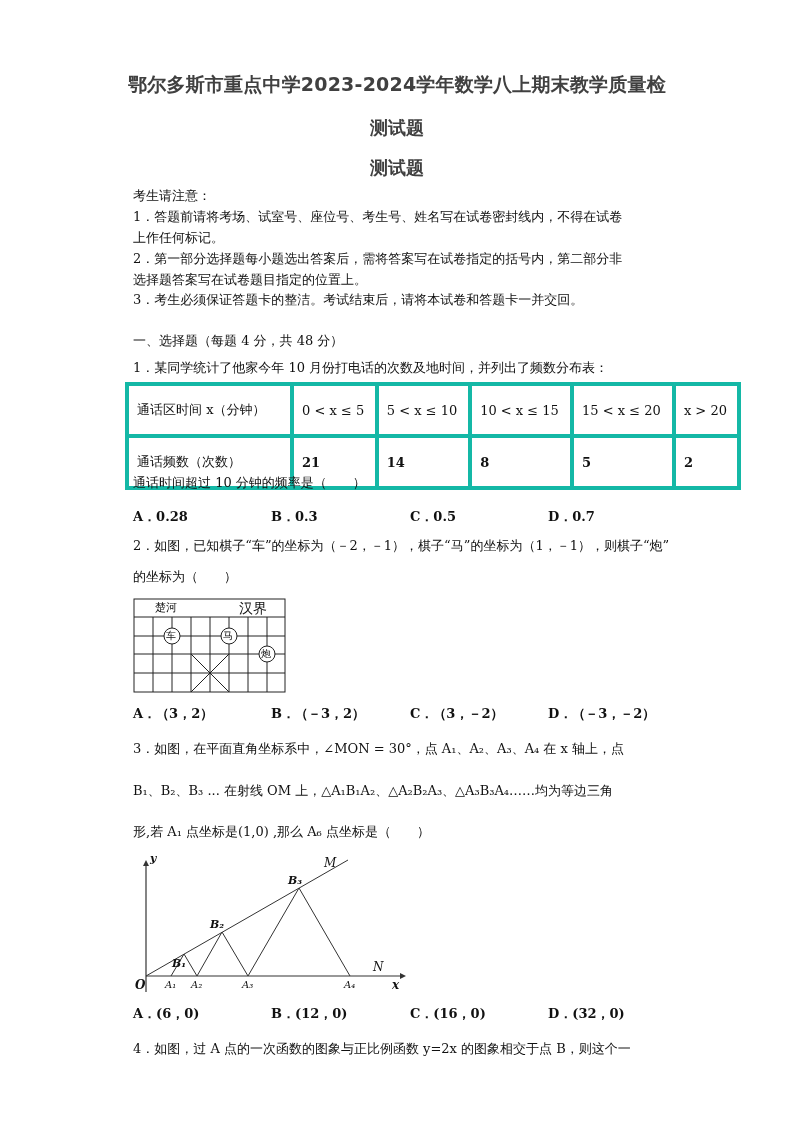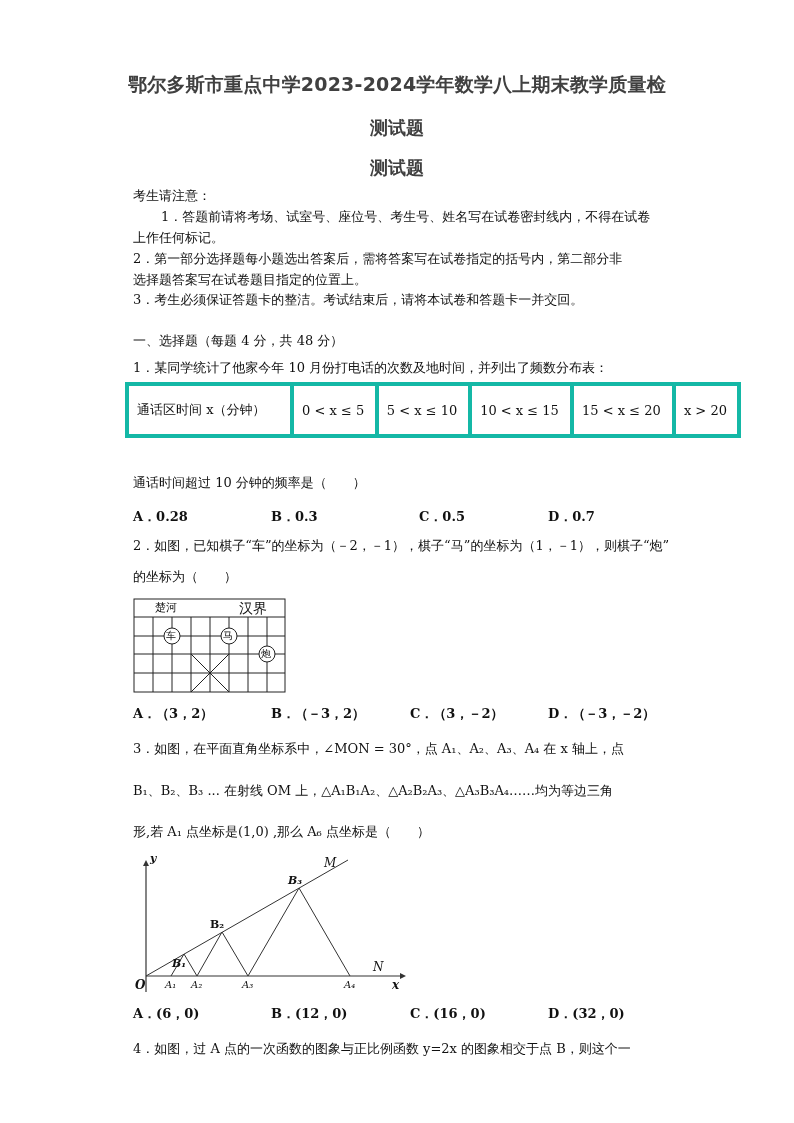--- a/index.html
+++ b/index.html
@@ -19,46 +19,54 @@
   .opt { position:absolute; font-size:13px; font-weight:bold; }
 </style>
 </head>
 <body>
 
 <div class="abs title t1">鄂尔多斯市重点中学2023-2024学年数学八上期末教学质量检</div>
 <div class="abs title t2">测试题</div>
 <div class="abs title t3">测试题</div>
 
 <div class="abs line" style="top:188px;">考生请注意：</div>
-<div class="abs line" style="top:209px;margin-left:28px;">1．答题前请将考场、试室号、座位号、考生号、姓名写在试卷密封线内，不得在试卷</div>
+<div class="abs line" style="top:209px;">1．答题前请将考场、试室号、座位号、考生号、姓名写在试卷密封线内，不得在试卷</div>
 <div class="abs line" style="top:230px;">上作任何标记。</div>
 <div class="abs line" style="top:251px;">2．第一部分选择题每小题选出答案后，需将答案写在试卷指定的括号内，第二部分非</div>
 <div class="abs line" style="top:272px;font-family:Liberation Serif, serif;">选择题答案写在试卷题目指定的位置上。</div>
 <div class="abs line" style="top:292px;">3．考生必须保证答题卡的整洁。考试结束后，请将本试卷和答题卡一并交回。</div>
 
 <div class="abs line" style="top:333px;">一、选择题（每题 4 分，共 48 分）</div>
 <div class="abs line" style="top:360px;">1．某同学统计了他家今年 10 月份打电话的次数及地时间，并列出了频数分布表：</div>
 
 <table class="freq">
   <tbody>
       <tr>
     <td class="h">通话区时间 x（分钟）</td>
     <td>0 &lt; x ≤ 5</td>
     <td>5 &lt; x ≤ 10</td>
     <td>10 &lt; x ≤ 15</td>
     <td>15 &lt; x ≤ 20</td>
     <td>x &gt; 20</td>
   </tr>
+  <tr>
+    <td class="h">通话频数（次数）</td>
+    <td class="b">21</td>
+    <td class="b">14</td>
+    <td class="b">8</td>
+    <td class="b">5</td>
+    <td class="b">2</td>
+  </tr>
 </tbody>
   </table>
 
 <div class="abs line" style="top:475px;">通话时间超过 10 分钟的频率是（　　）</div>
 <div class="opt" style="left:133px; top:508px;">A．0.28</div>
 <div class="opt" style="left:271px; top:508px;">B．0.3</div>
-<div class="opt" style="left:410px; top:508px;margin-left:9px;">C．0.5</div>
+<div class="opt" style="left:410px; top:508px;">C．0.5</div>
 <div class="opt" style="left:548px; top:508px;">D．0.7</div>
 
 <div class="abs line" style="top:538px;">2．如图，已知棋子“车”的坐标为（－2，－1），棋子“马”的坐标为（1，－1），则棋子“炮”</div>
 <div class="abs line" style="top:569px;">的坐标为（　　）</div>
 
 <div class="abs" style="left:133px; top:598px; width:154px; height:96px;">
   <svg width="154" height="96" viewBox="0 0 154 96">
     <rect x="1" y="1" width="151" height="93" fill="none" stroke="#222" stroke-width="1"></rect>
     <line x1="1" y1="19" x2="152" y2="19" stroke="#222"></line>
     <line x1="1" y1="38" x2="152" y2="38" stroke="#222"></line>
@@ -107,21 +115,21 @@
   <span class="abs" style="left:22px; top:0px; font-size:11px; font-weight:bold; font-style:italic;">y</span>
   <span class="abs" style="left:196px; top:4px; font-size:12px; font-style:italic;">M</span>
   <span class="abs" style="left:245px; top:108px; font-size:12px; font-style:italic;">N</span>
   <span class="abs" style="left:7px; top:126px; font-size:12px; font-weight:bold; font-style:italic;">O</span>
   <span class="abs" style="left:264px; top:126px; font-size:12px; font-weight:bold; font-style:italic;">x</span>
   <span class="abs" style="left:37px; top:127px; font-size:10px; font-style:italic;">A₁</span>
   <span class="abs" style="left:63px; top:127px; font-size:10px; font-style:italic;">A₂</span>
   <span class="abs" style="left:114px; top:127px; font-size:10px; font-style:italic;">A₃</span>
   <span class="abs" style="left:216px; top:127px; font-size:10px; font-style:italic;">A₄</span>
   <span class="abs" style="left:44px; top:105px; font-size:11px; font-style:italic; font-weight:bold;">B₁</span>
-  <span class="abs" style="left:82px; top:66px; font-size:11px; font-weight:bold;">B₂</span>
+  <span class="abs" style="left:82px; top:66px; font-size:11px; font-style:italic; font-weight:bold;">B₂</span>
   <span class="abs" style="left:160px; top:22px; font-size:11px; font-style:italic; font-weight:bold;">B₃</span>
 </div>
 
 <div class="opt" style="left:133px; top:1005px;">A．(6，0)</div>
 <div class="opt" style="left:271px; top:1005px;">B．(12，0)</div>
 <div class="opt" style="left:410px; top:1005px;">C．(16，0)</div>
 <div class="opt" style="left:548px; top:1005px;">D．(32，0)</div>
 
 <div class="abs line" style="top:1041px;">4．如图，过 A 点的一次函数的图象与正比例函数 y=2x 的图象相交于点 B，则这个一</div>
 

